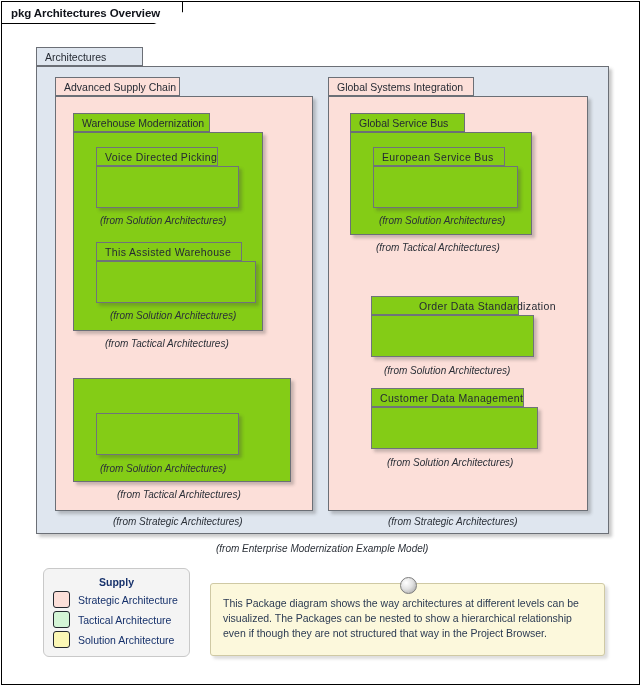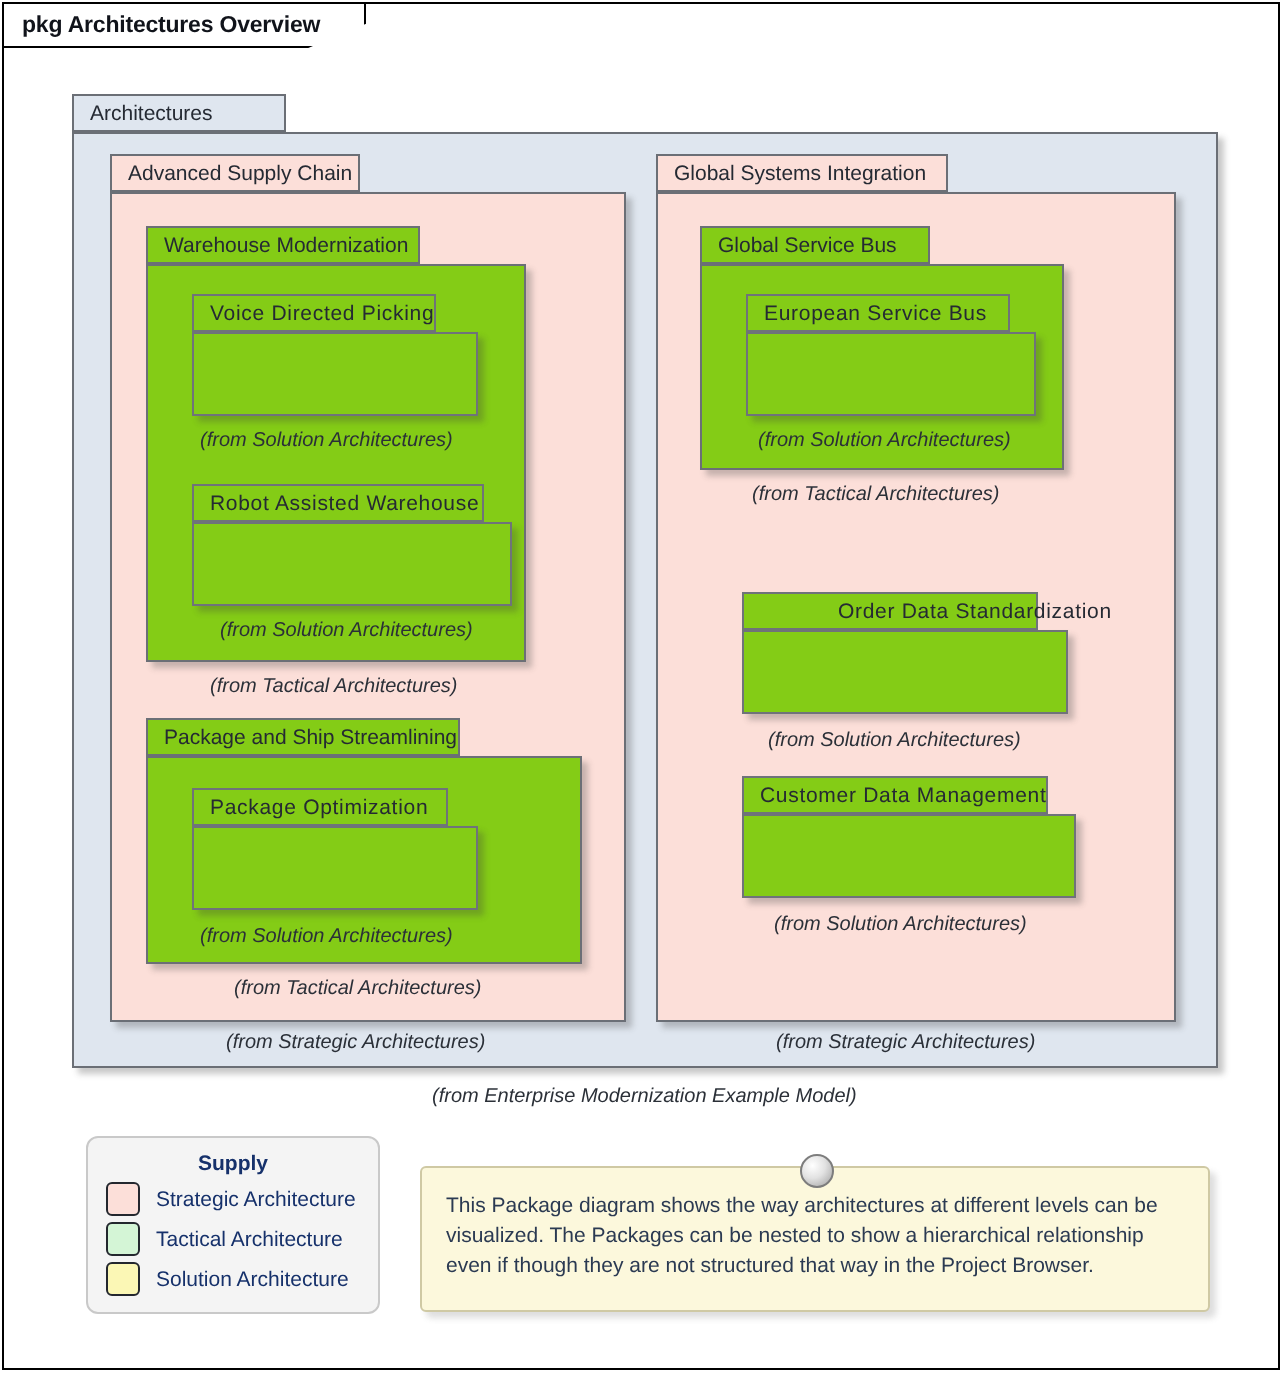--- a/index.html
+++ b/index.html
@@ -193,38 +193,32 @@
   <div class="pkg c-yellow" style="left:94px; top:145px; width:143px; height:61px; z-index:5;">
     <div class="pkg-tab" style="width:122px;">
       <span>Voice Directed Picking</span>
     </div>
     <div class="pkg-body" style="top:19px; width:143px; height:42px;"></div>
   </div>
   <div class="pkg-from" style="left:98px; top:213px; z-index:5;">(from Solution Architectures)</div>
 
   <div class="pkg c-yellow" style="left:94px; top:240px; width:160px; height:61px; z-index:5;">
     <div class="pkg-tab" style="width:146px;">
-      <span>Robot Assisted Warehouse</span>
+      <span>This Assisted Warehouse</span>
     </div>
     <div class="pkg-body" style="top:19px; width:160px; height:42px;"></div>
   </div>
   <div class="pkg-from" style="left:108px; top:308px; z-index:5;">(from Solution Architectures)</div>
 
   <div class="pkg c-blue" style="left:71px; top:357px; width:218px; height:123px;">
-    <div class="pkg-tab" style="width:157px;">
-      <span>Package and Ship Streamlining</span>
-    </div>
     <div class="pkg-body" style="top:19px; width:218px; height:104px;"></div>
   </div>
   <div class="pkg-from" style="left:115px; top:487px;">(from Tactical Architectures)</div>
 
   <div class="pkg c-yellow" style="left:94px; top:392px; width:143px; height:61px; z-index:5;">
-    <div class="pkg-tab" style="width:128px;">
-      <span>Package Optimization</span>
-    </div>
     <div class="pkg-body" style="top:19px; width:143px; height:42px;"></div>
   </div>
   <div class="pkg-from" style="left:98px; top:461px; z-index:5;">(from Solution Architectures)</div>
 
   <div class="pkg c-pink" style="left:326px; top:75px; width:260px; height:434px;">
     <div class="pkg-tab" style="width:146px;">
       <span>Global Systems Integration</span>
     </div>
     <div class="pkg-body" style="top:19px; width:260px; height:415px;"></div>
   </div>

